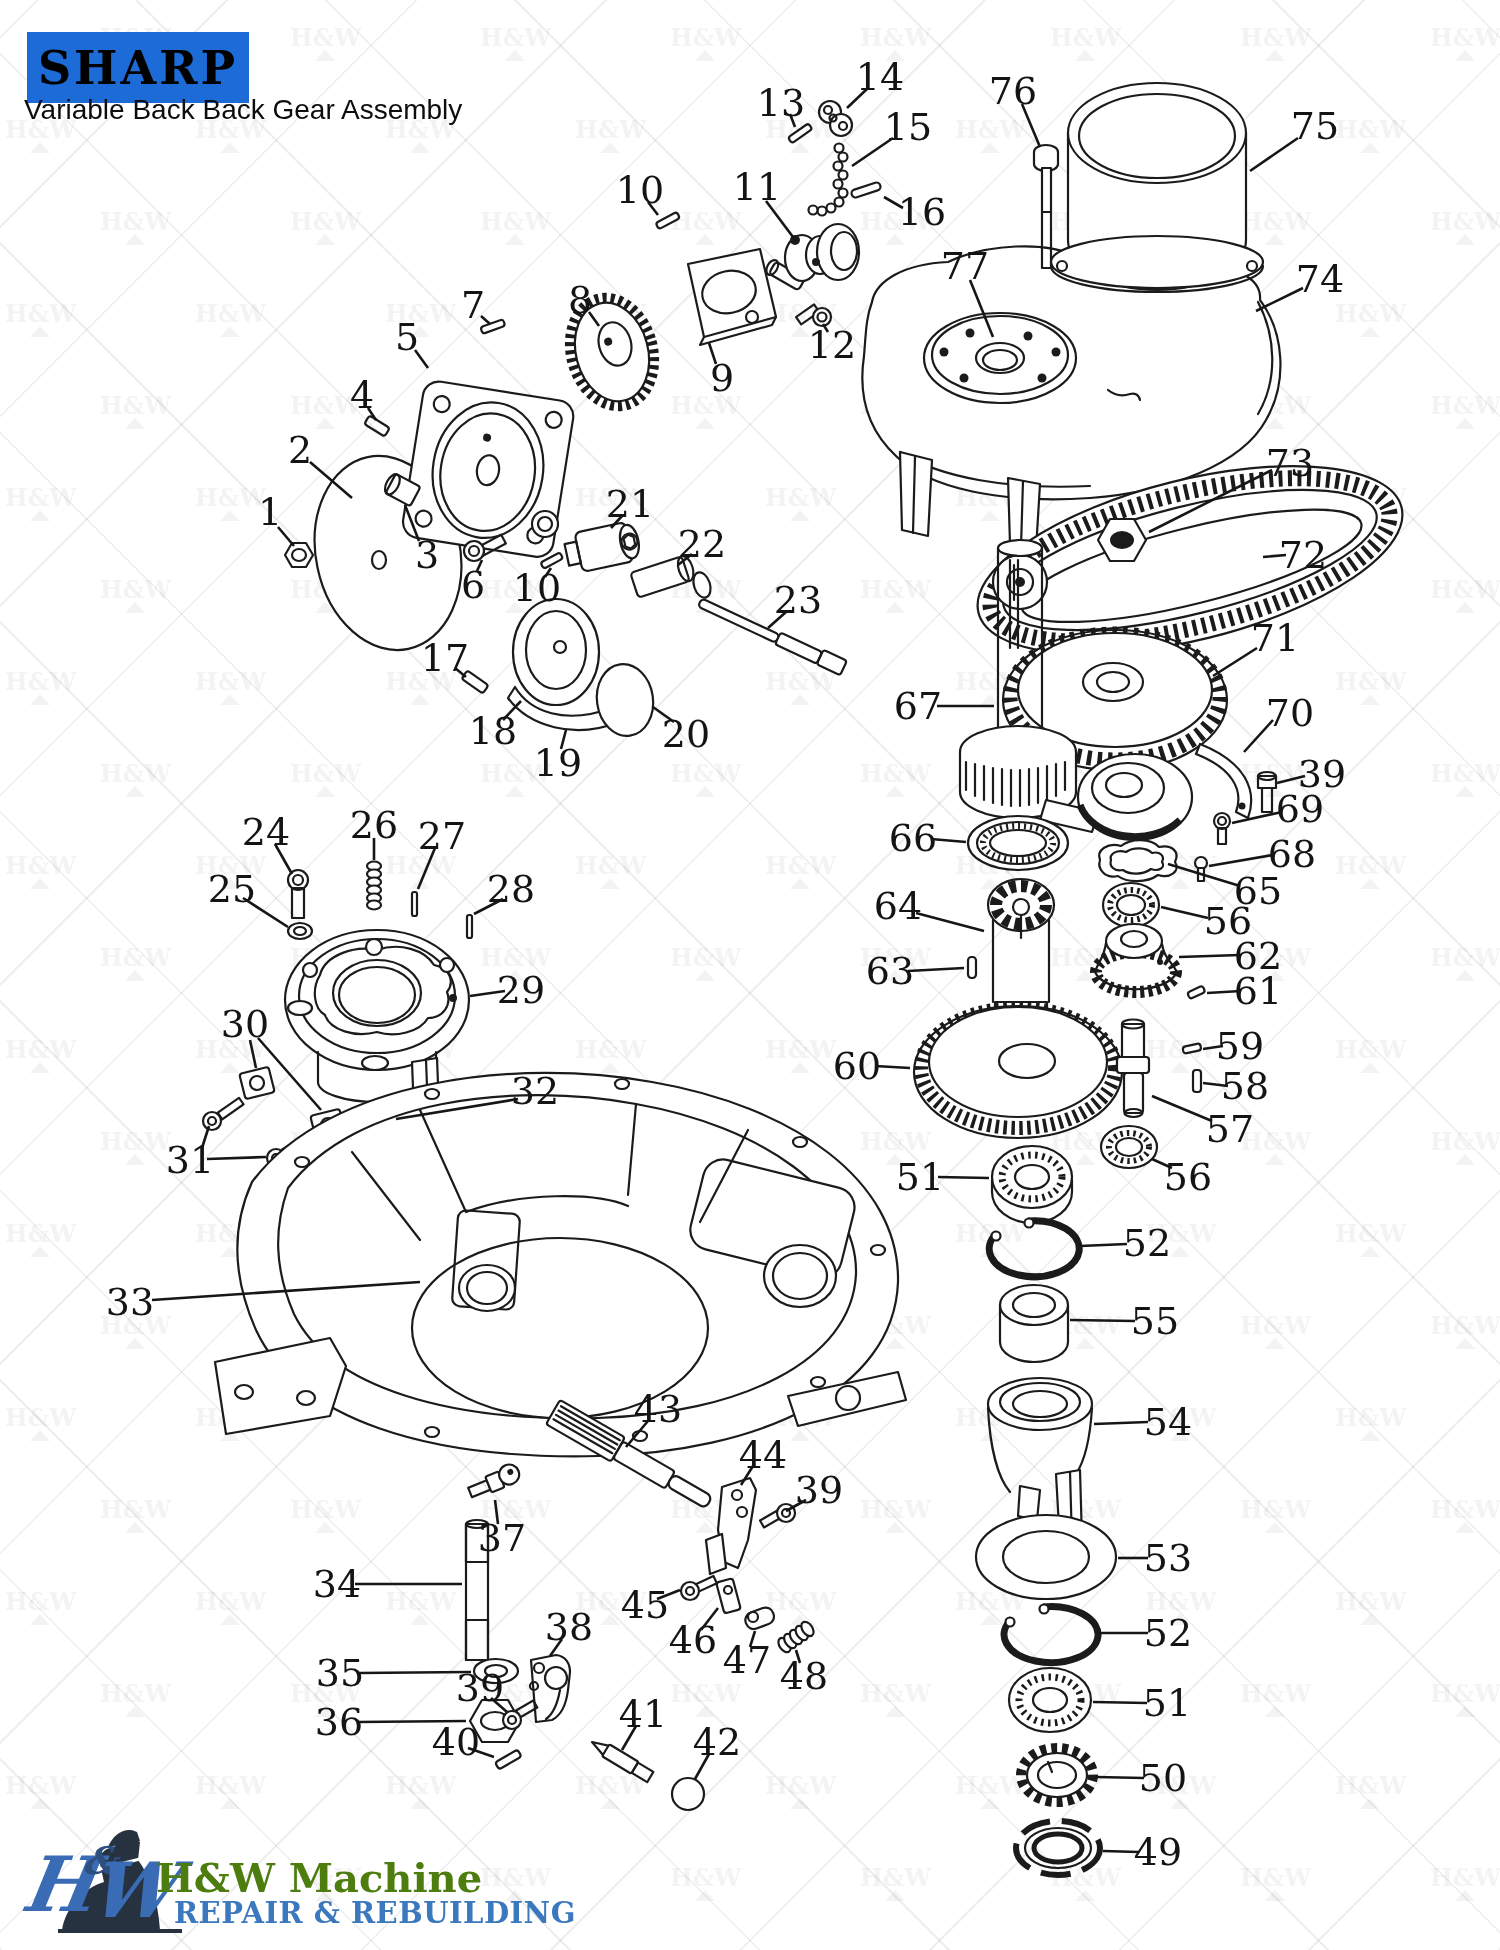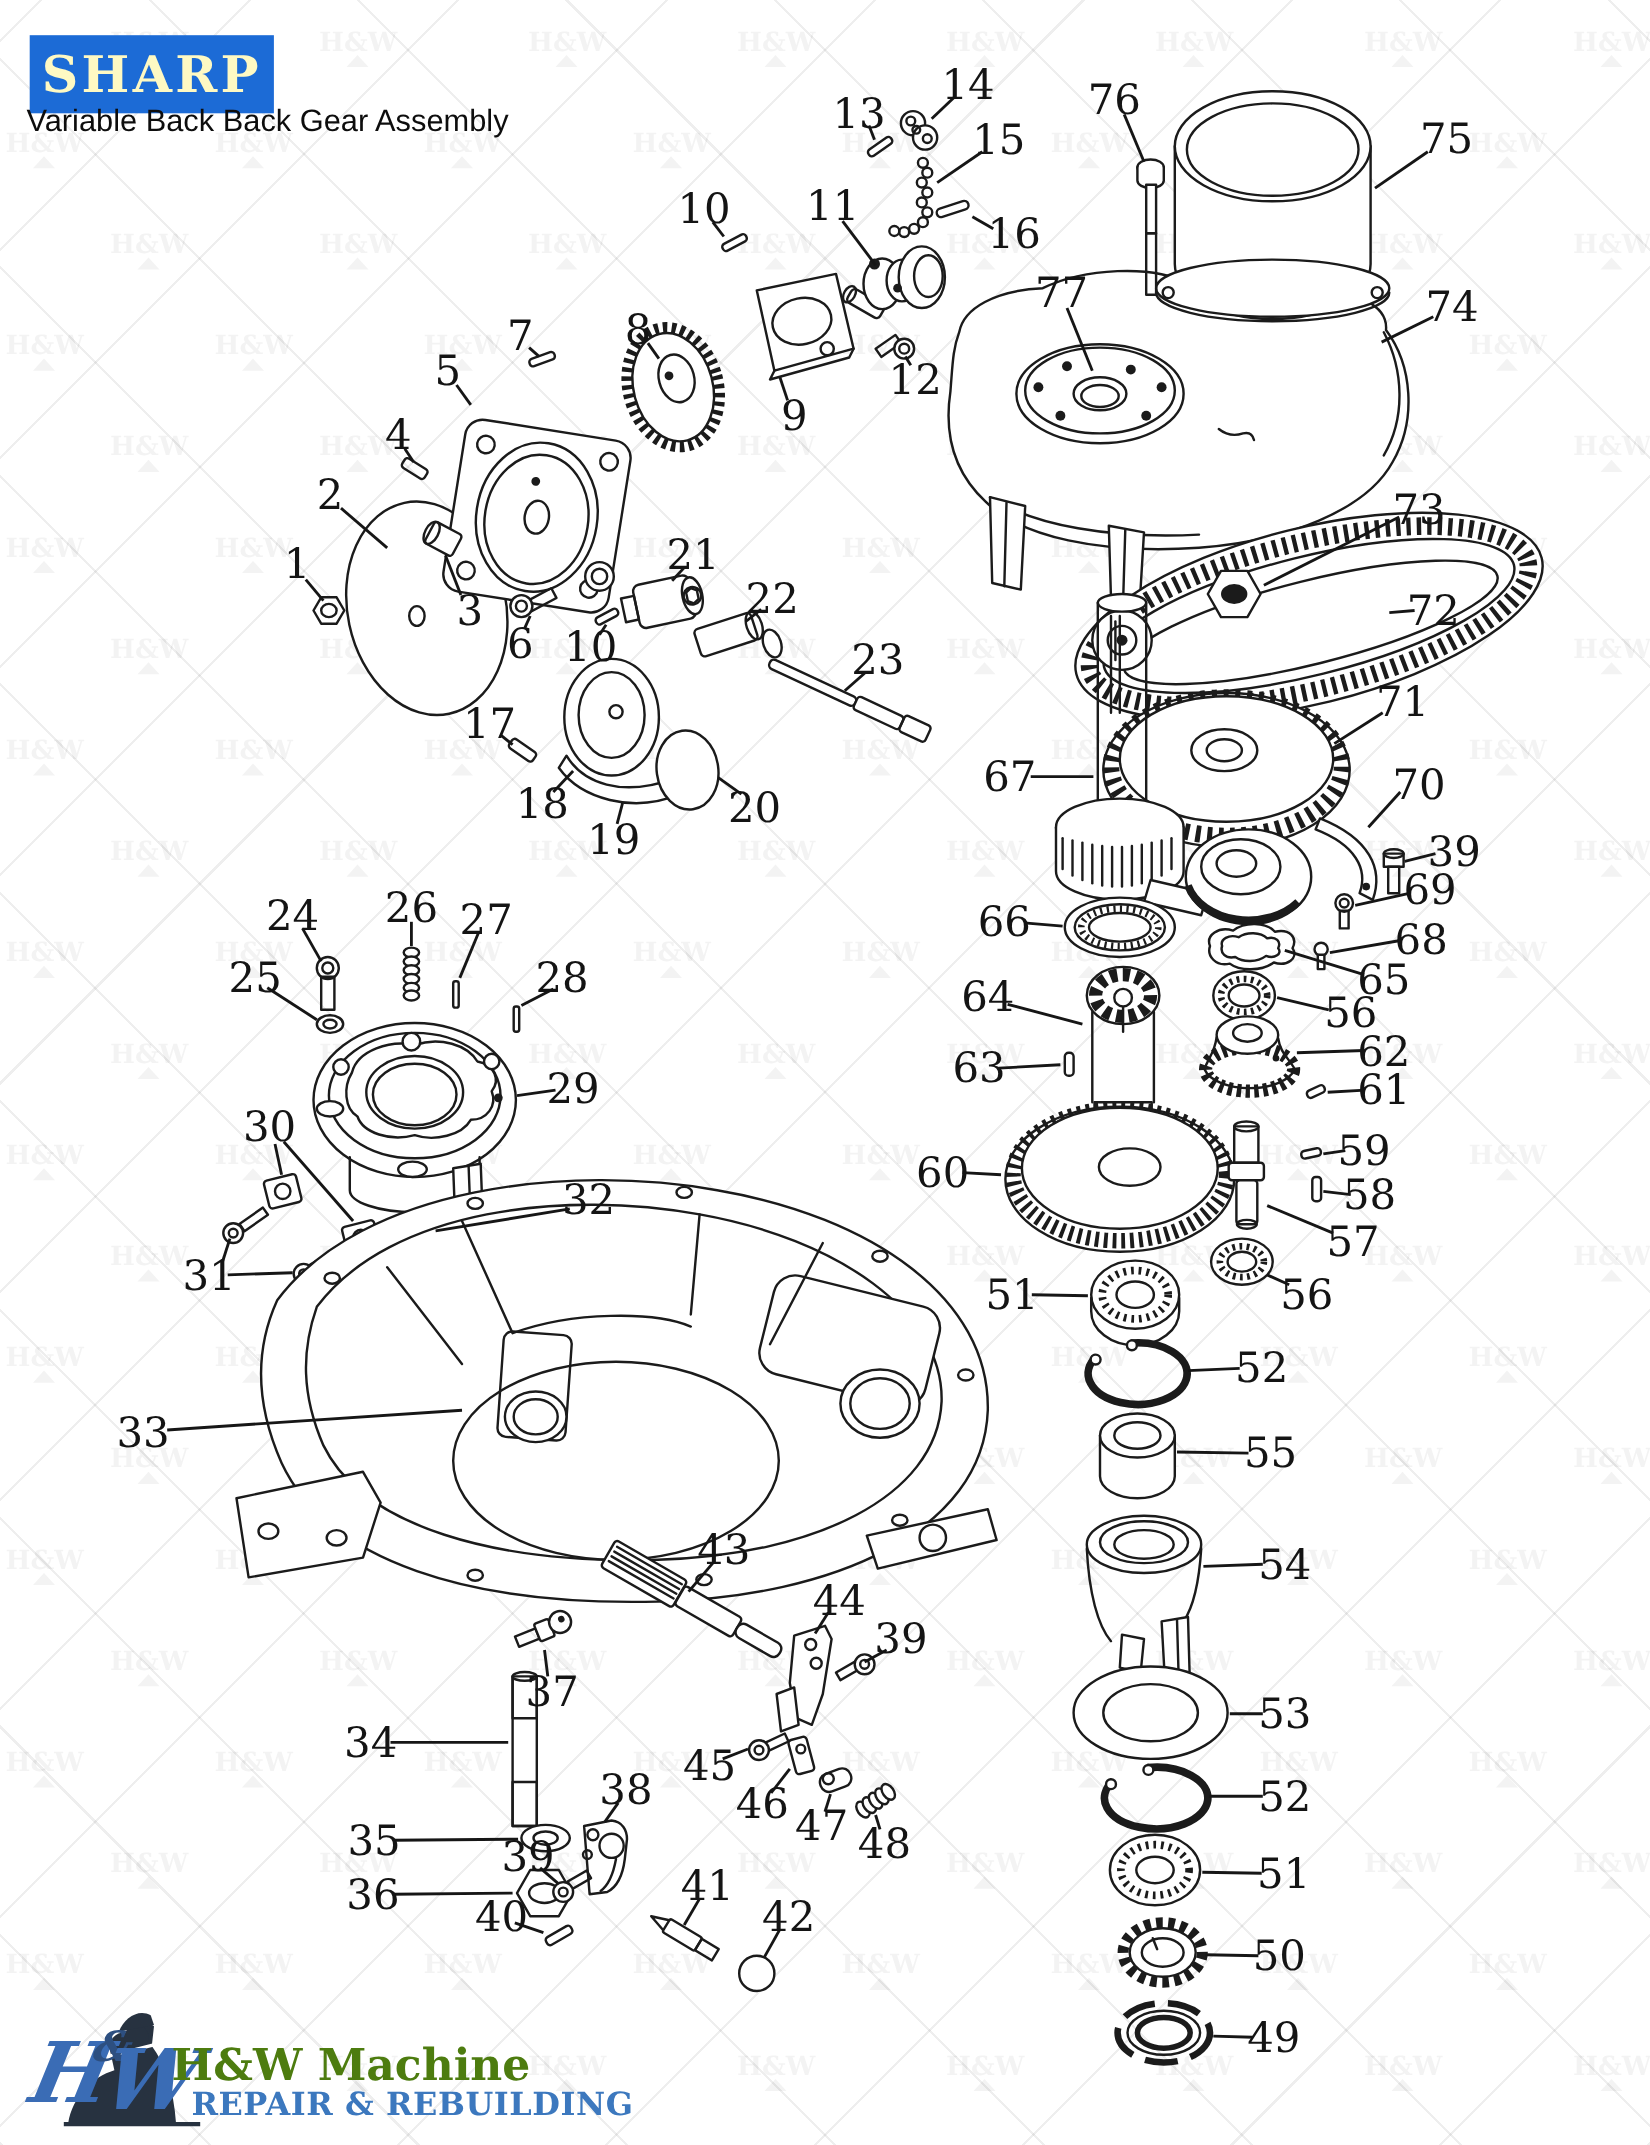--- a/index.html
+++ b/index.html
@@ -9,21 +9,21 @@
   #page::before{content:"";position:absolute;inset:0;pointer-events:none;
     background-image:
       repeating-linear-gradient(45deg, rgba(90,90,90,.10) 0 2px, transparent 2px 134px),
       repeating-linear-gradient(-45deg, rgba(90,90,90,.10) 0 2px, transparent 2px 134px);}
   .wm{position:absolute;width:70px;text-align:center;color:rgba(40,40,40,.055);
       font:bold 24px "DejaVu Serif",serif;line-height:20px;pointer-events:none;user-select:none}
   .wm .tri{width:0;height:0;margin:2px auto 0;border-left:10px solid transparent;
       border-right:10px solid transparent;border-bottom:11px solid rgba(40,40,40,.055)}
   #brandbox{position:absolute;left:27px;top:32px;width:222px;height:71px;background:#1C6BD6;
       display:flex;align-items:center;justify-content:center}
-  #brandbox span{color:#fef9c3;font:bold 46px "DejaVu Serif",serif;letter-spacing:3px}
+  #brandbox span{color:#000000;font:bold 46px "DejaVu Serif",serif;letter-spacing:3px}
   #title{position:absolute;left:24px;top:94px;font:28px "Liberation Sans",sans-serif;color:#0d0d0d}
   svg{position:absolute;left:0;top:0}
   .ln{fill:none;stroke:#1b1b1b;stroke-width:2.2;stroke-linecap:round;stroke-linejoin:round}
   .wh{fill:#fff}
   .dk{fill:#1b1b1b;stroke:none}
   .teeth{fill:none;stroke:#1b1b1b}
   .leader{stroke:#161616;stroke-width:2.6;fill:none}
   .callout{font:38px "DejaVu Serif","Liberation Serif",serif;fill:#141414;text-anchor:middle}
   #footer-company{position:absolute;left:156px;top:1854px;font:bold 40px "DejaVu Serif",serif;color:#4d7c0f}
   #footer-tagline{position:absolute;left:174px;top:1896px;font:bold 29px "DejaVu Serif",serif;

